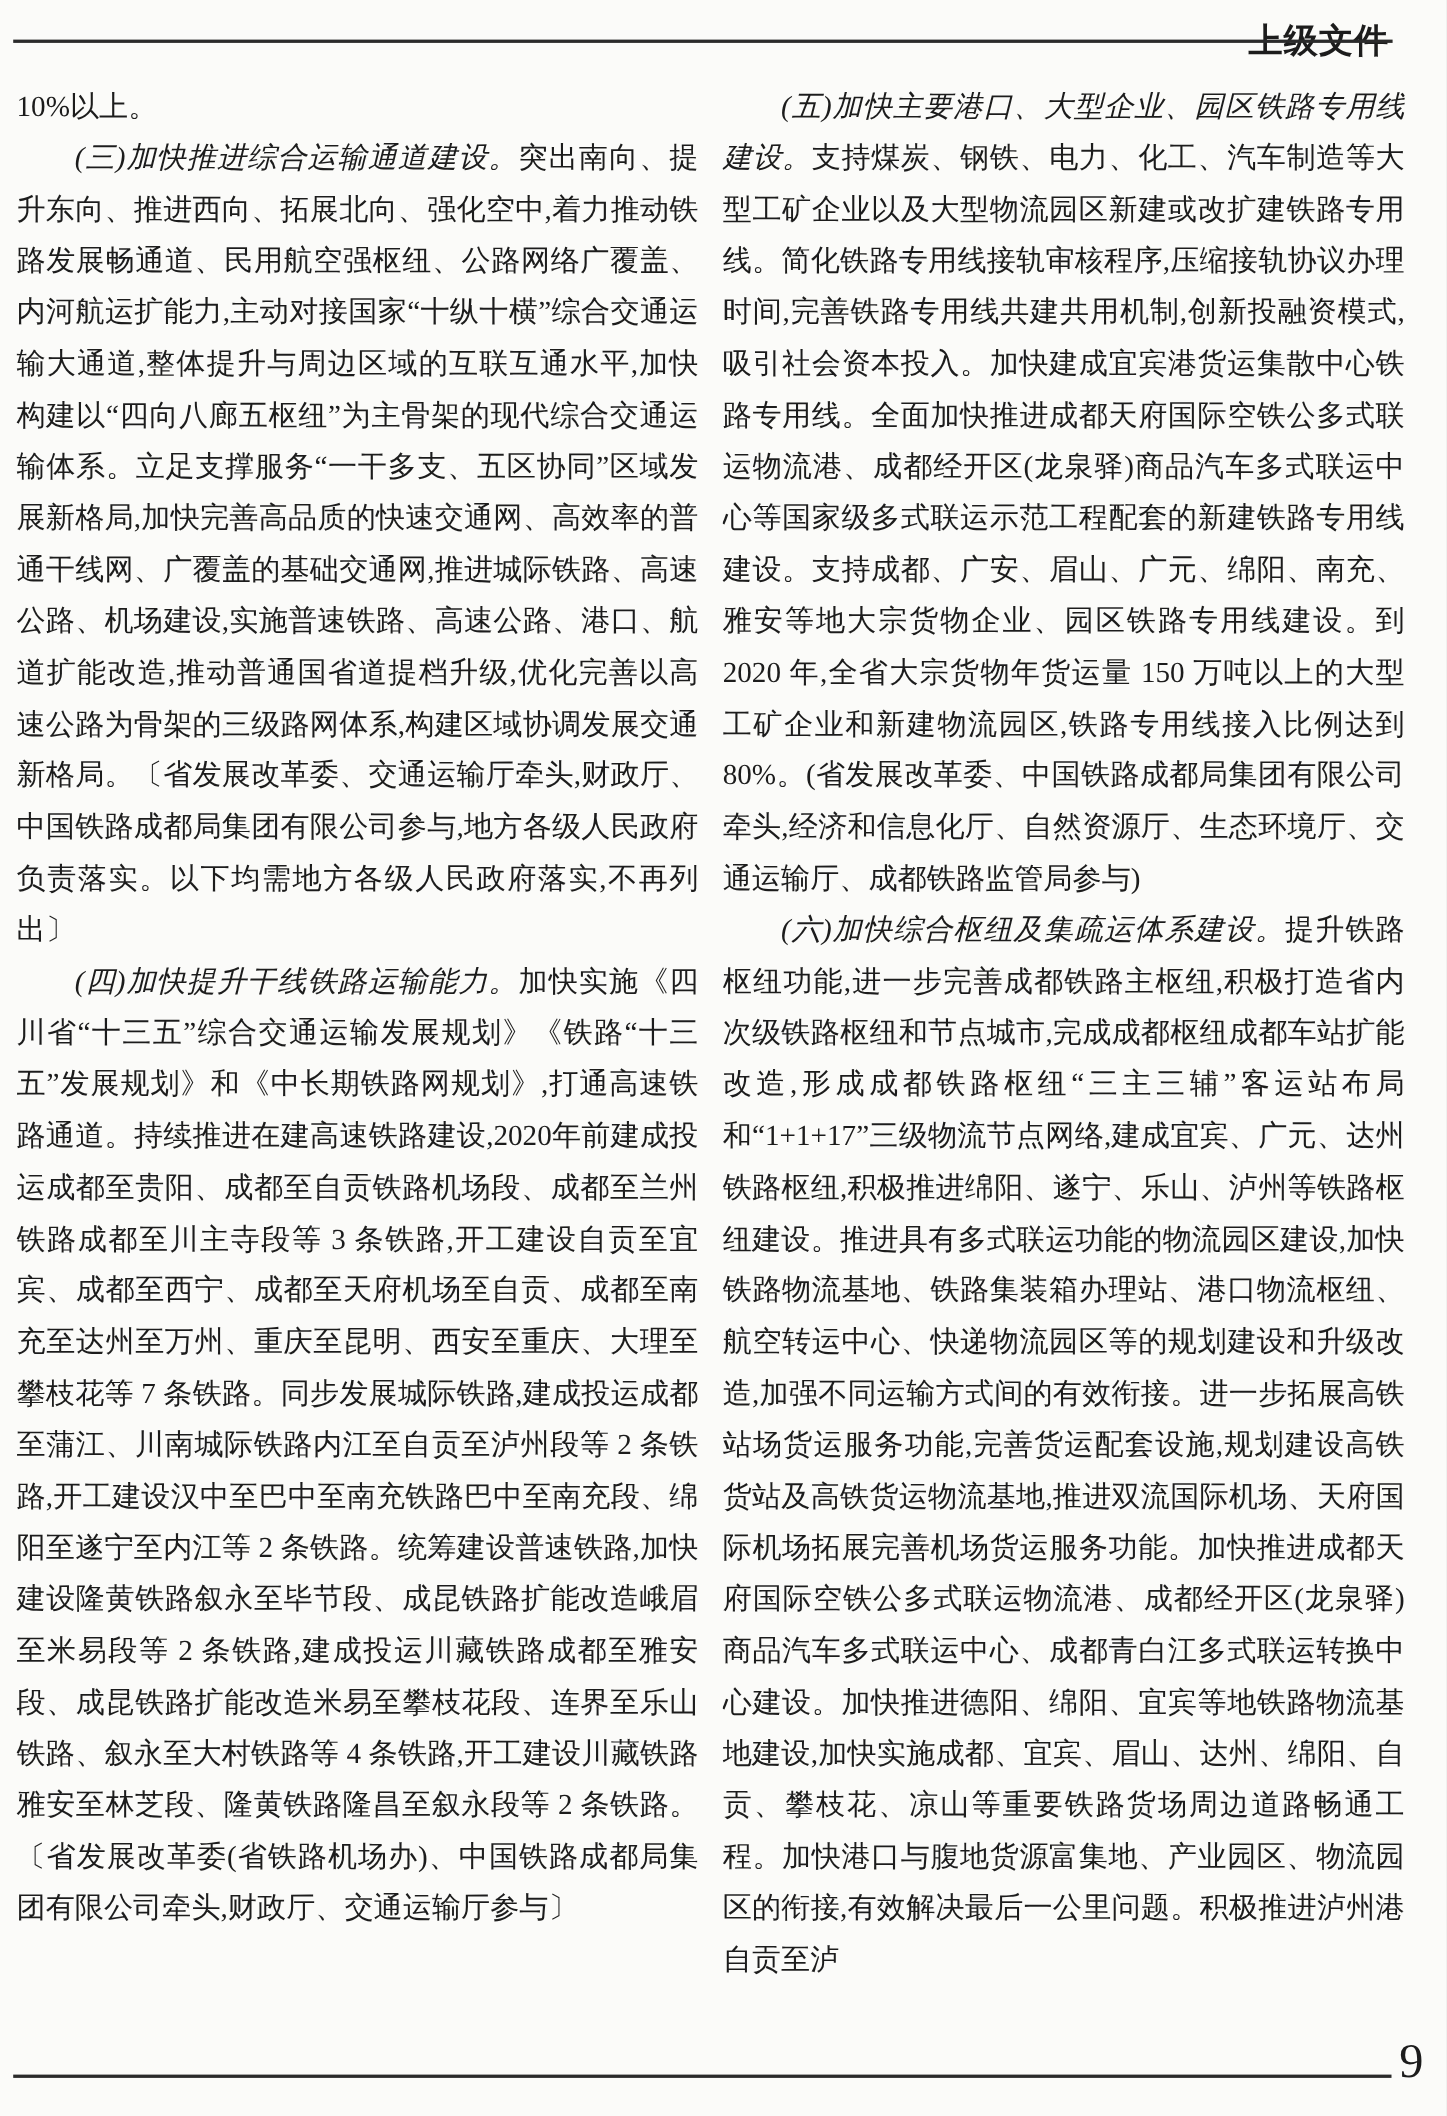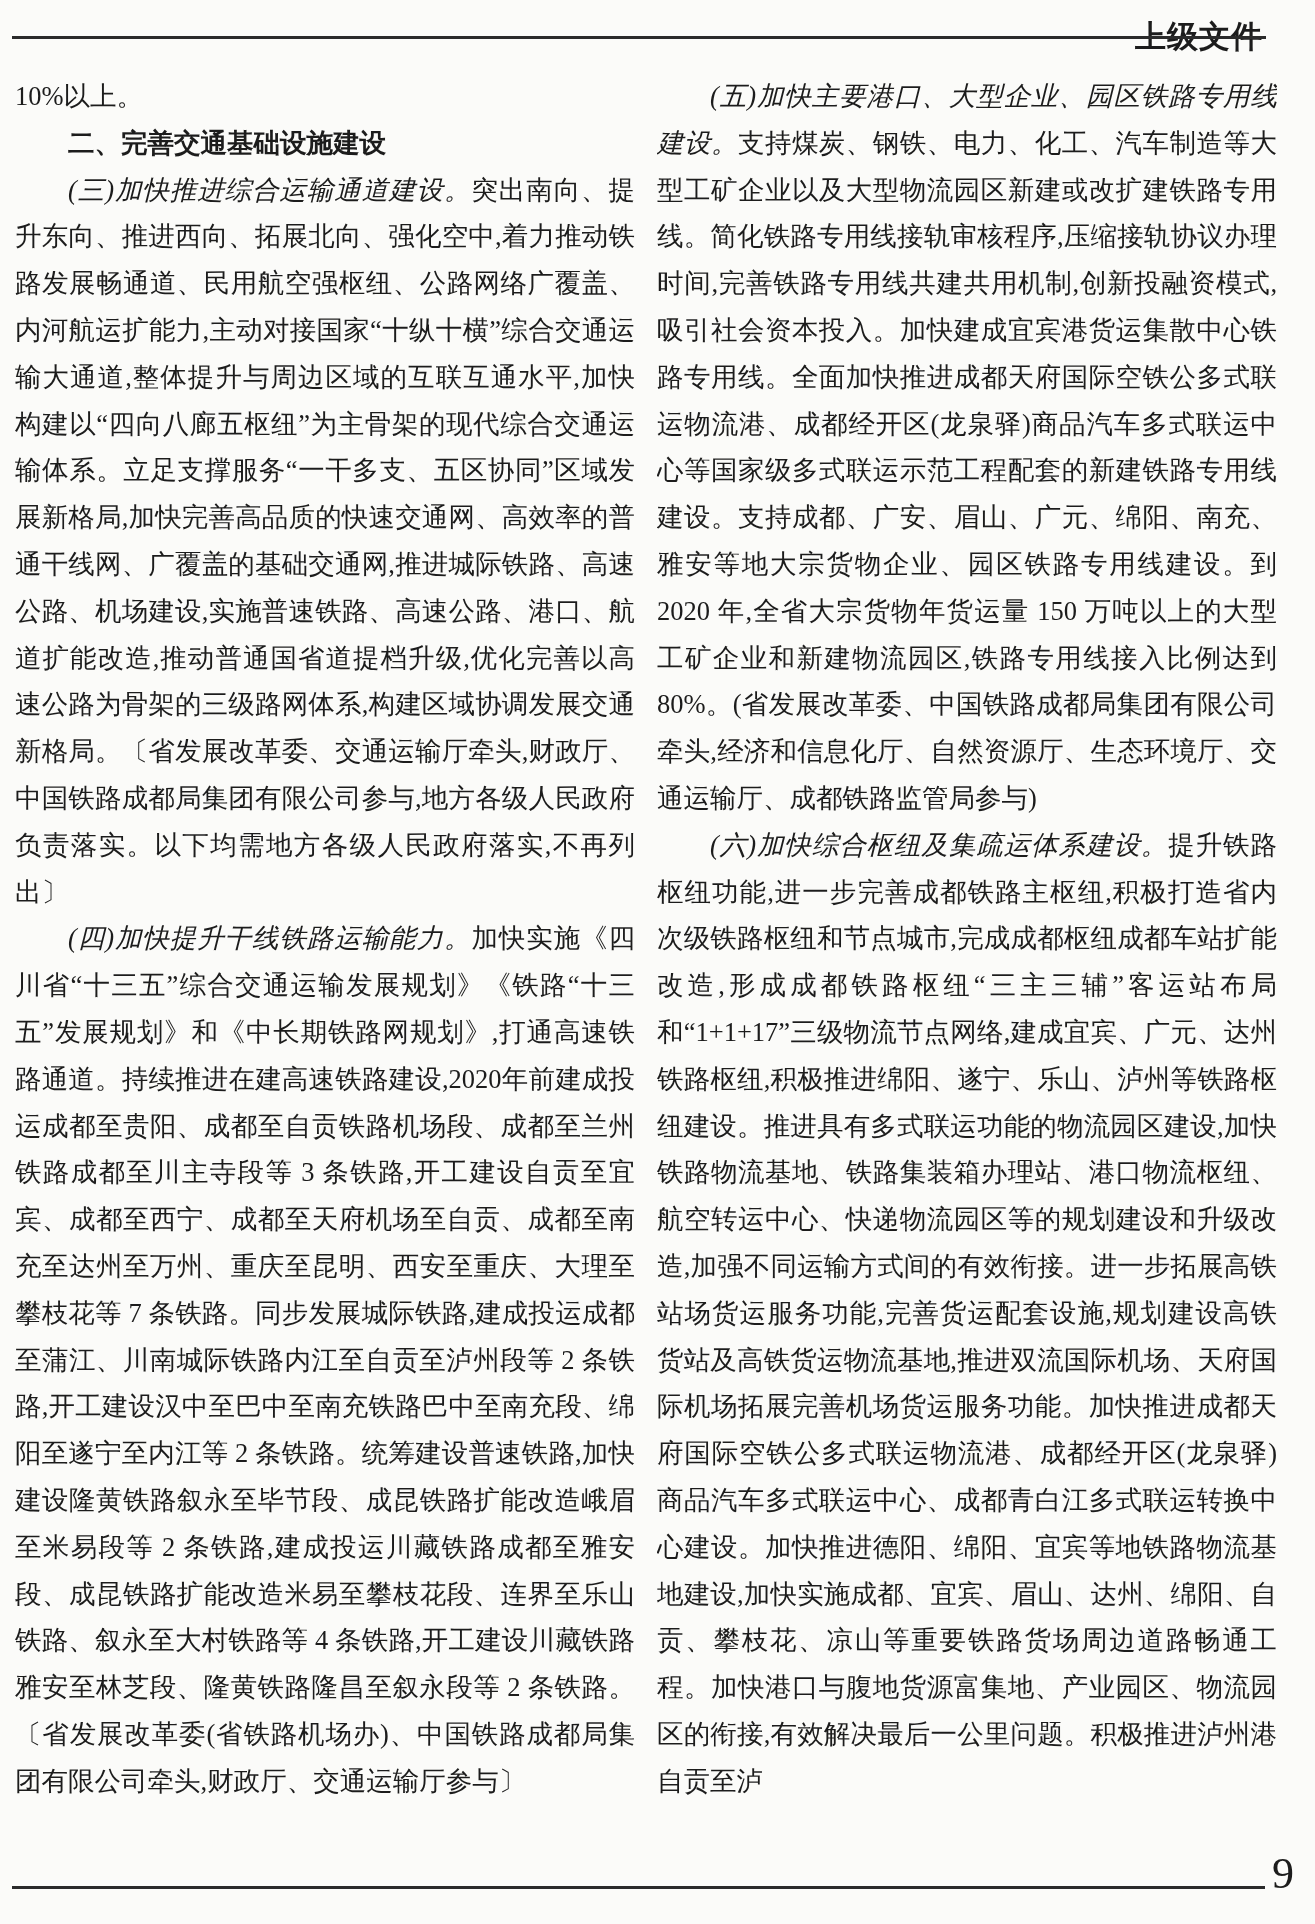--- a/index.html
+++ b/index.html
@@ -77,21 +77,20 @@
 </head>
 <body>
 
 <div class="page" style="--bg: #fbfbf9; --ink: #1c1c1c; --rule: #2b2b2b;">
   <div class="header-title">上级文件</div>
   <div class="header-rule"></div>
 
   <div class="columns">
     <div class="column">
         <p class="para"><span class="run normal">10%以上。</span></p>
-        <p class="para indent"><span class="run hei">二、完善交通基础设施建设</span></p>
         <p class="para indent"><span class="run kai">(三)加快推进综合运输通道建设。</span><span class="run normal">突出南向、提升东向、推进西向、拓展北向、强化空中,着力推动铁路发展畅通道、民用航空强枢纽、公路网络广覆盖、内河航运扩能力,主动对接国家“十纵十横”综合交通运输大通道,整体提升与周边区域的互联互通水平,加快构建以“四向八廊五枢纽”为主骨架的现代综合交通运输体系。立足支撑服务“一干多支、五区协同”区域发展新格局,加快完善高品质的快速交通网、高效率的普通干线网、广覆盖的基础交通网,推进城际铁路、高速公路、机场建设,实施普速铁路、高速公路、港口、航道扩能改造,推动普通国省道提档升级,优化完善以高速公路为骨架的三级路网体系,构建区域协调发展交通新格局。〔省发展改革委、交通运输厅牵头,财政厅、中国铁路成都局集团有限公司参与,地方各级人民政府负责落实。以下均需地方各级人民政府落实,不再列出〕</span></p>
         <p class="para indent"><span class="run kai">(四)加快提升干线铁路运输能力。</span><span class="run normal">加快实施《四川省“十三五”综合交通运输发展规划》《铁路“十三五”发展规划》和《中长期铁路网规划》,打通高速铁路通道。持续推进在建高速铁路建设,2020年前建成投运成都至贵阳、成都至自贡铁路机场段、成都至兰州铁路成都至川主寺段等 3 条铁路,开工建设自贡至宜宾、成都至西宁、成都至天府机场至自贡、成都至南充至达州至万州、重庆至昆明、西安至重庆、大理至攀枝花等 7 条铁路。同步发展城际铁路,建成投运成都至蒲江、川南城际铁路内江至自贡至泸州段等 2 条铁路,开工建设汉中至巴中至南充铁路巴中至南充段、绵阳至遂宁至内江等 2 条铁路。统筹建设普速铁路,加快建设隆黄铁路叙永至毕节段、成昆铁路扩能改造峨眉至米易段等 2 条铁路,建成投运川藏铁路成都至雅安段、成昆铁路扩能改造米易至攀枝花段、连界至乐山铁路、叙永至大村铁路等 4 条铁路,开工建设川藏铁路雅安至林芝段、隆黄铁路隆昌至叙永段等 2 条铁路。〔省发展改革委(省铁路机场办)、中国铁路成都局集团有限公司牵头,财政厅、交通运输厅参与〕</span></p>
       </div>
     <div class="column">
         <p class="para indent"><span class="run kai">(五)加快主要港口、大型企业、园区铁路专用线建设。</span><span class="run normal">支持煤炭、钢铁、电力、化工、汽车制造等大型工矿企业以及大型物流园区新建或改扩建铁路专用线。简化铁路专用线接轨审核程序,压缩接轨协议办理时间,完善铁路专用线共建共用机制,创新投融资模式,吸引社会资本投入。加快建成宜宾港货运集散中心铁路专用线。全面加快推进成都天府国际空铁公多式联运物流港、成都经开区(龙泉驿)商品汽车多式联运中心等国家级多式联运示范工程配套的新建铁路专用线建设。支持成都、广安、眉山、广元、绵阳、南充、雅安等地大宗货物企业、园区铁路专用线建设。到 2020 年,全省大宗货物年货运量 150 万吨以上的大型工矿企业和新建物流园区,铁路专用线接入比例达到 80%。(省发展改革委、中国铁路成都局集团有限公司牵头,经济和信息化厅、自然资源厅、生态环境厅、交通运输厅、成都铁路监管局参与)</span></p>
         <p class="para indent"><span class="run kai">(六)加快综合枢纽及集疏运体系建设。</span><span class="run normal">提升铁路枢纽功能,进一步完善成都铁路主枢纽,积极打造省内次级铁路枢纽和节点城市,完成成都枢纽成都车站扩能改造,形成成都铁路枢纽“三主三辅”客运站布局和“1+1+17”三级物流节点网络,建成宜宾、广元、达州铁路枢纽,积极推进绵阳、遂宁、乐山、泸州等铁路枢纽建设。推进具有多式联运功能的物流园区建设,加快铁路物流基地、铁路集装箱办理站、港口物流枢纽、航空转运中心、快递物流园区等的规划建设和升级改造,加强不同运输方式间的有效衔接。进一步拓展高铁站场货运服务功能,完善货运配套设施,规划建设高铁货站及高铁货运物流基地,推进双流国际机场、天府国际机场拓展完善机场货运服务功能。加快推进成都天府国际空铁公多式联运物流港、成都经开区(龙泉驿)商品汽车多式联运中心、成都青白江多式联运转换中心建设。加快推进德阳、绵阳、宜宾等地铁路物流基地建设,加快实施成都、宜宾、眉山、达州、绵阳、自贡、攀枝花、凉山等重要铁路货场周边道路畅通工程。加快港口与腹地货源富集地、产业园区、物流园区的衔接,有效解决最后一公里问题。积极推进泸州港自贡至泸</span></p>
       </div>
   </div>
 
   <div class="footer-rule"></div>

